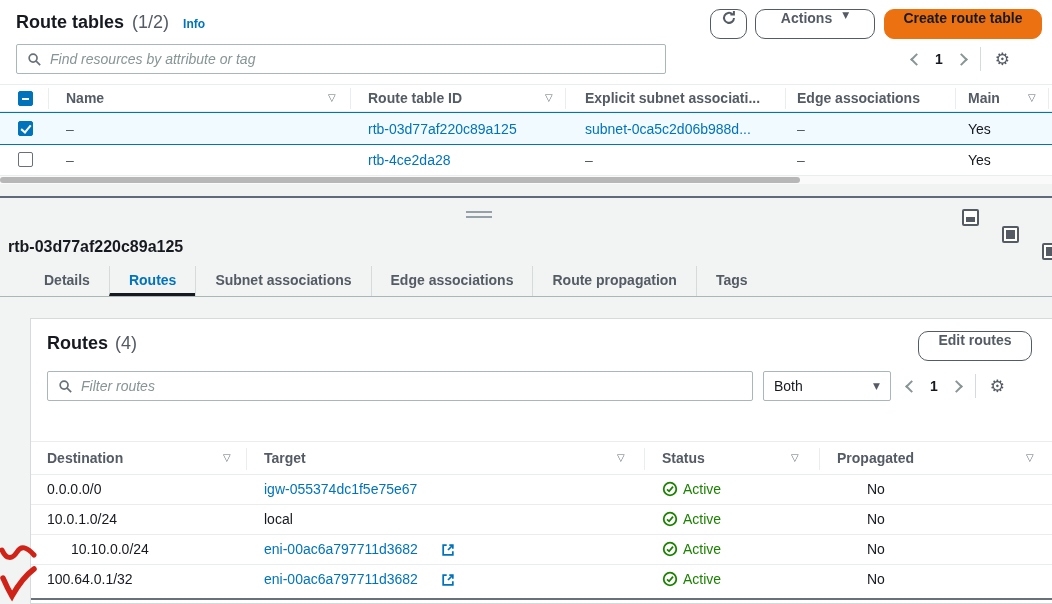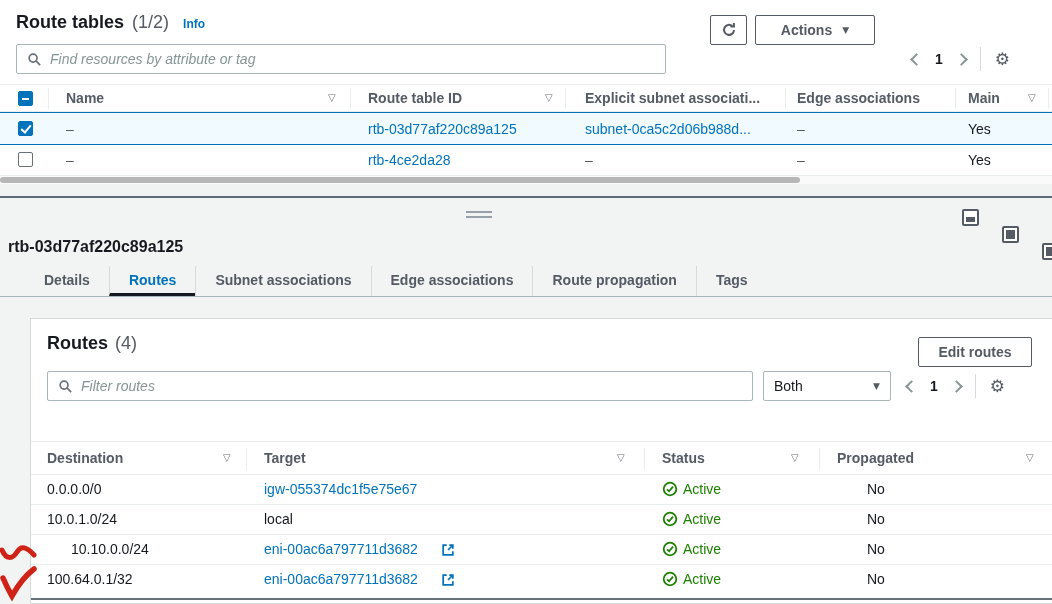--- a/index.html
+++ b/index.html
@@ -10,23 +10,23 @@
     font-size:14px; color:#16191f;
   }
   .abs { position:absolute; }
 
   
   .page-title { font-size:18px; font-weight:bold; color:#16191f; }
   .page-count { font-size:18px; font-weight:normal; color:#545b64; }
   .info-link { font-size:12px; font-weight:bold; color:#0073bb; cursor:pointer; }
 
   .btn {
-    display:flex; align-items:center; justify-content:center;
-    border:1px solid #545b64; border-radius:2px; background:#fff;
-    font-weight:bold; color:#545b64; font-size:14px; cursor:pointer;margin-top:6px;
+    display:flex; justify-content:center;
+    border:1px solid #545b64; border-radius:10px; background:#fff;
+    font-weight:bold; color:#545b64; font-size:14px; cursor:pointer;
   }
   .btn-primary { background:#ec7211; border-color:#ec7211; color:#16191f; }
   .caret { font-family:"DejaVu Sans",sans-serif; font-size:9px; margin-left:10px; color:#545b64; }
 
   .search-box {
     display:flex; align-items:center; gap:8px;
     border:1px solid #aab7b8; border-radius:2px; background:#fff; padding:0 10px;
   }
   .search-box input {
     border:none; outline:none; flex:1; font-size:14px; font-style:italic;
@@ -102,20 +102,23 @@
 
   <div class="btn abs" style="left:710px; top:9px; width:37px; height:30px;">
     <svg width="16" height="16" viewBox="0 0 16 16">
       <path d="M13 8 A5 5 0 1 1 11.3 4.1" fill="none" stroke="#545b64" stroke-width="2"></path>
       <path d="M12.9 1.1 v3.5 h-3.5" fill="none" stroke="#545b64" stroke-width="2"></path>
     </svg>
   </div>
   <div class="btn abs" style="left:755px; top:9px; width:120px; height:30px;">
     <span>Actions</span>
     <span class="caret">▼</span>
+  </div>
+  <div class="btn btn-primary abs" style="left:884px; top:9px; width:158px; height:30px;">
+    <span>Create route table</span>
   </div>
 
   <div class="search-box abs" style="left:16px; top:44px; width:650px; height:30px;">
     <svg width="15" height="15" viewBox="0 0 16 16">
       <circle cx="6.5" cy="6.5" r="4.2" fill="none" stroke="#687078" stroke-width="1.8"></circle>
       <path d="M9.8 9.8 L14 14" stroke="#687078" stroke-width="1.8"></path>
     </svg>
     <input type="text" placeholder="Find resources by attribute or tag" style="">
   </div>
 

